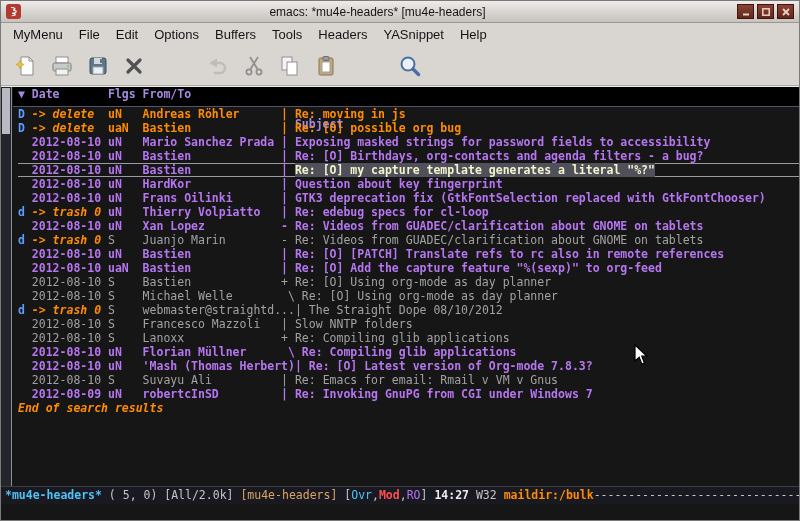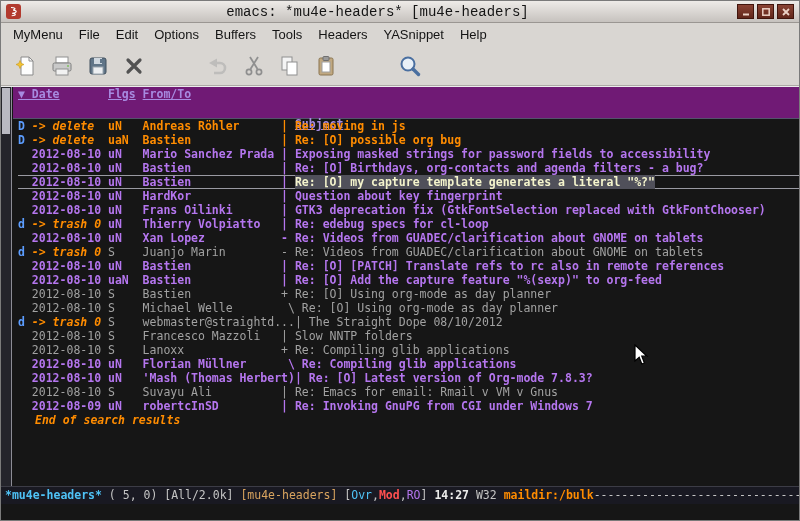--- a/index.html
+++ b/index.html
@@ -7,22 +7,22 @@
   .window {
     width:800px; height:521px; border:1px solid #7a7a7a;
     display:flex; flex-direction:column; background:#161616;
     position:relative; overflow:hidden;
     font-family:"DejaVu Sans Mono", monospace;
   }
   
   .titlebar { height:22px; flex:none; background:linear-gradient(#eeebe8,#c6c2be);
     display:flex; align-items:center; padding:0 5px; border-bottom:1px solid #9a9692; }
   .app-icon { width:15px; height:15px; flex:none; }
-  .title-text { flex:1; text-align:center; font-family:Liberation Mono, monospace;
-    font-size:14px; color:#151515; }
+  .title-text { flex:1; text-align:center; font-family:Liberation Sans, sans-serif;
+    font-size:12px; color:#151515; }
   .win-btn { width:17px; height:15px; margin-left:3px; flex:none;
     background:linear-gradient(#8a4334,#61261a); border:1px solid #41150d;
     display:flex; align-items:center; justify-content:center; }
   
   .menubar { height:23px; flex:none; background:#d9d6d2; display:flex; align-items:stretch;
     padding-left:4px; font-family:"Liberation Sans",sans-serif; font-size:13px; color:#141414; }
   .menu-item { padding:0 8px; display:flex; align-items:center; cursor:default; }
   
   .toolbar { height:40px; flex:none; background:#d9d6d2; border-bottom:1px solid #aeaaa6;
     display:flex; align-items:center; padding-left:10px; }
@@ -30,41 +30,41 @@
     align-items:center; justify-content:center; }
   .tb-btn.gap { margin-left:48px; }
   .tb-btn.disabled { opacity:.55; }
   
   .content { flex:1; position:relative; background:#161616; border-top:1px solid #ececec; overflow:hidden; }
   .scrollbar-track { position:absolute; left:0; top:0; bottom:0; width:11px;
     background:#24242b; border-right:1px solid #8d8d96; }
   .scrollbar-thumb { position:absolute; left:1px; top:1px; width:8px; height:46px; background:#b9b9c2; }
   .text-area { margin-left:12px; font-size:11.5px; line-height:14px; color:#a2a2a2; }
   .text-area span { white-space:pre; }
-  .header-line { height:32px; line-height:15px; background:#701a75; color:#a78ae0;
-    display:flex; font-weight:bold; border-bottom:1px solid #53536a; padding-left:5px;text-decoration:underline; }
+  .header-line { height:20px; line-height:15px; background:#000000; color:#a78ae0;
+    display:flex; font-weight:bold; border-bottom:1px solid #53536a; padding-left:5px; }
   .hl-date { width:13ch; flex:none; }
   .hl-flags { width:5ch; flex:none; }
   .hl-from { width:22ch; flex:none; }
   .hl-subject { flex:1;margin-top:30px; }
   .message-list { padding-left:5px; }
   .row { display:flex; height:14px; }
   .col-mark { width:2ch; flex:none; color:#5c9dff; font-weight:bold; }
   .col-date { width:11ch; flex:none; }
   .col-date.action { color:#ff8c00; font-style:italic; font-weight:bold; }
   .col-flags { width:5ch; flex:none; }
   .col-from { min-width:20ch; flex:none; }
   .col-sep { flex:none; }
   .col-subject { flex:none; }
   .row.deleted { color:#ff8c00; font-weight:bold; }
   .row.unread  { color:#b576ef; font-weight:bold; }
   .row.read    { color:#a2a2a2; }
   .row.current { box-shadow: inset 0 1px 0 #9a9aa2, inset 0 -1px 0 #9a9aa2; }
   .row.current .col-subject { background:#50505a; color:#f4f4cc; }
-  .end-line { color:#ff8c00; font-style:italic; font-weight:bold; padding-left:22px;
+  .end-line { color:#ff8c00; font-style:italic; font-weight:bold; padding-left:5px;
     height:14px; line-height:14px; }
   
   .modeline { height:18px; flex:none; background:#191922; border-top:1px solid #3c3c46;
     color:#c4c4c4; font-size:11.5px; line-height:16px; white-space:pre;
     overflow:hidden; padding-left:4px; }
   .ml-buffer { color:#4fc3f7; font-weight:bold;margin-top:40px; }
   .ml-plain  { color:#c4c4c4; }
   .ml-mode   { color:#d9a45f; }
   .ml-ovr    { color:#4fc3f7; }
   .ml-mod    { color:#ff5050; font-weight:bold; }

